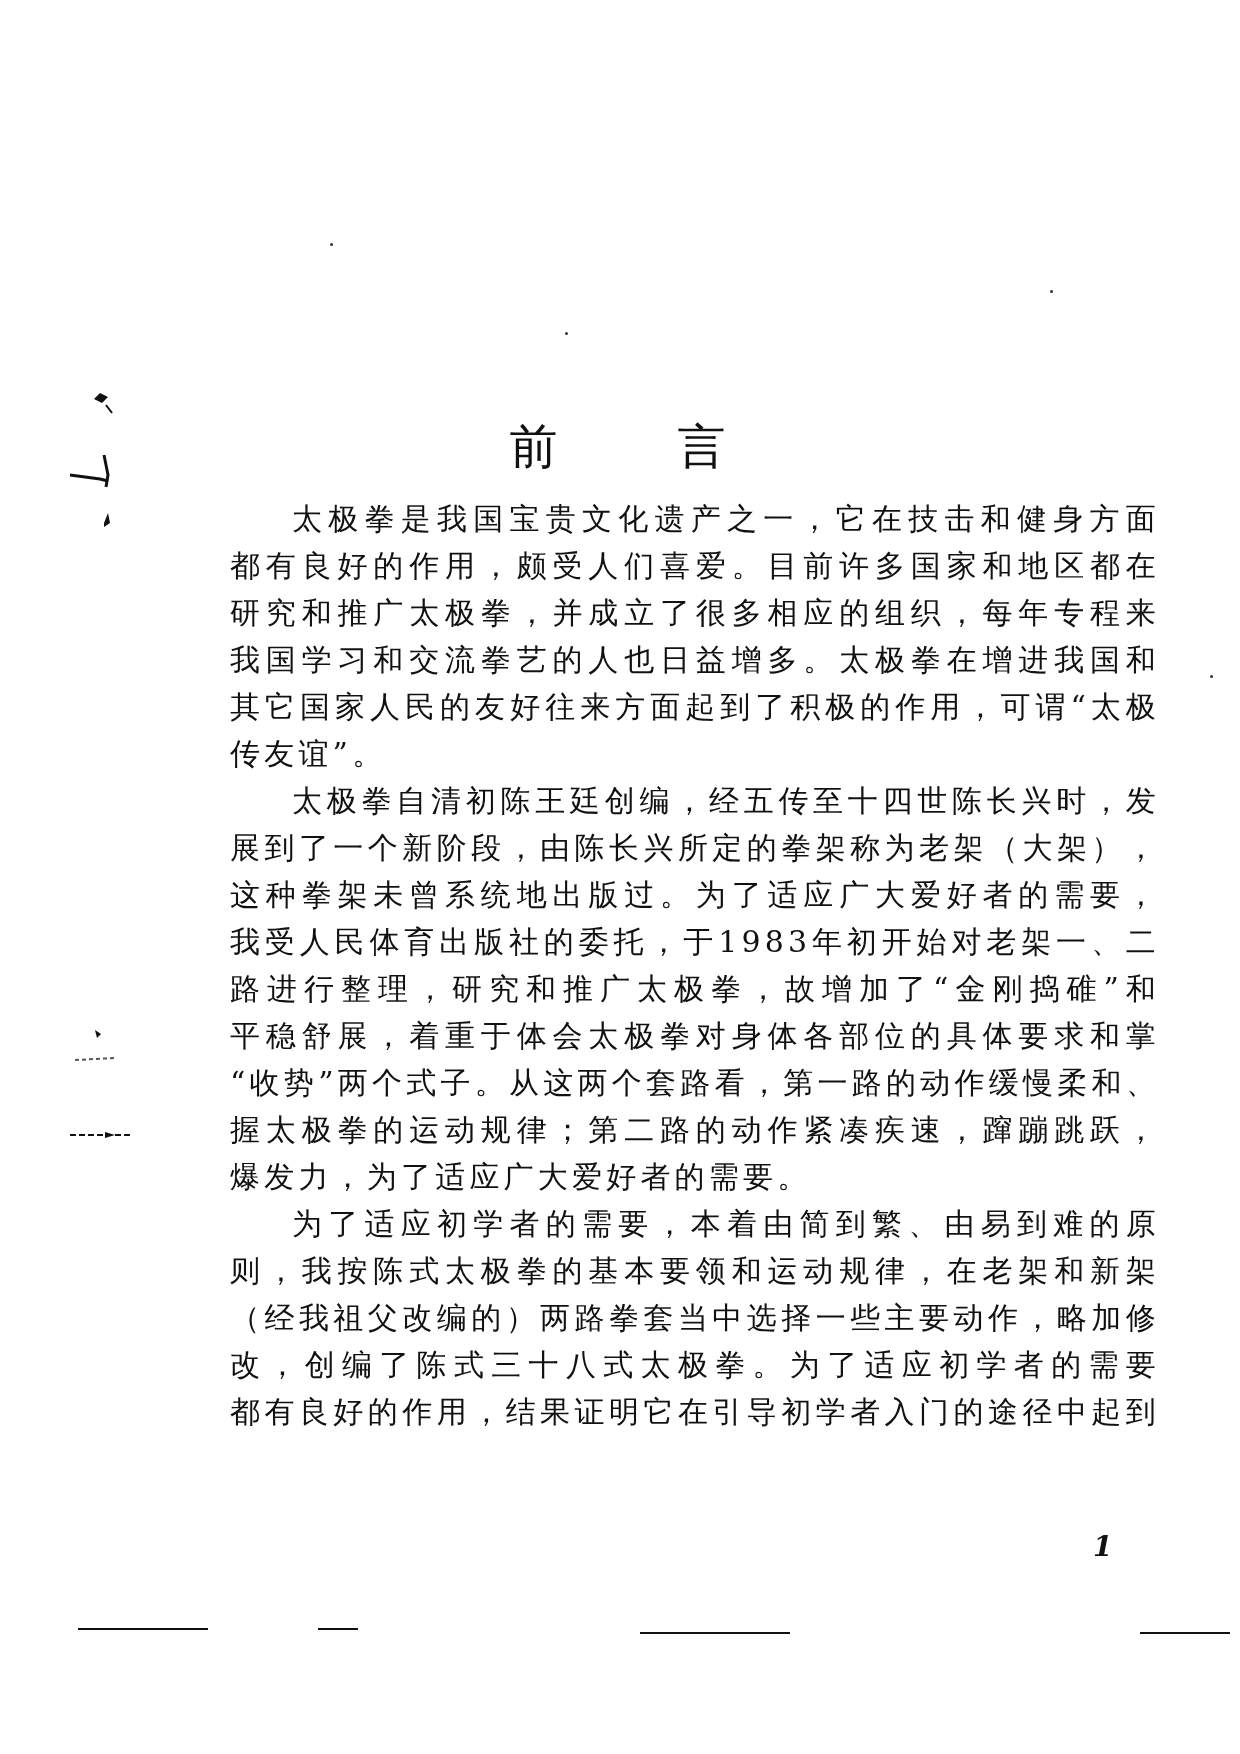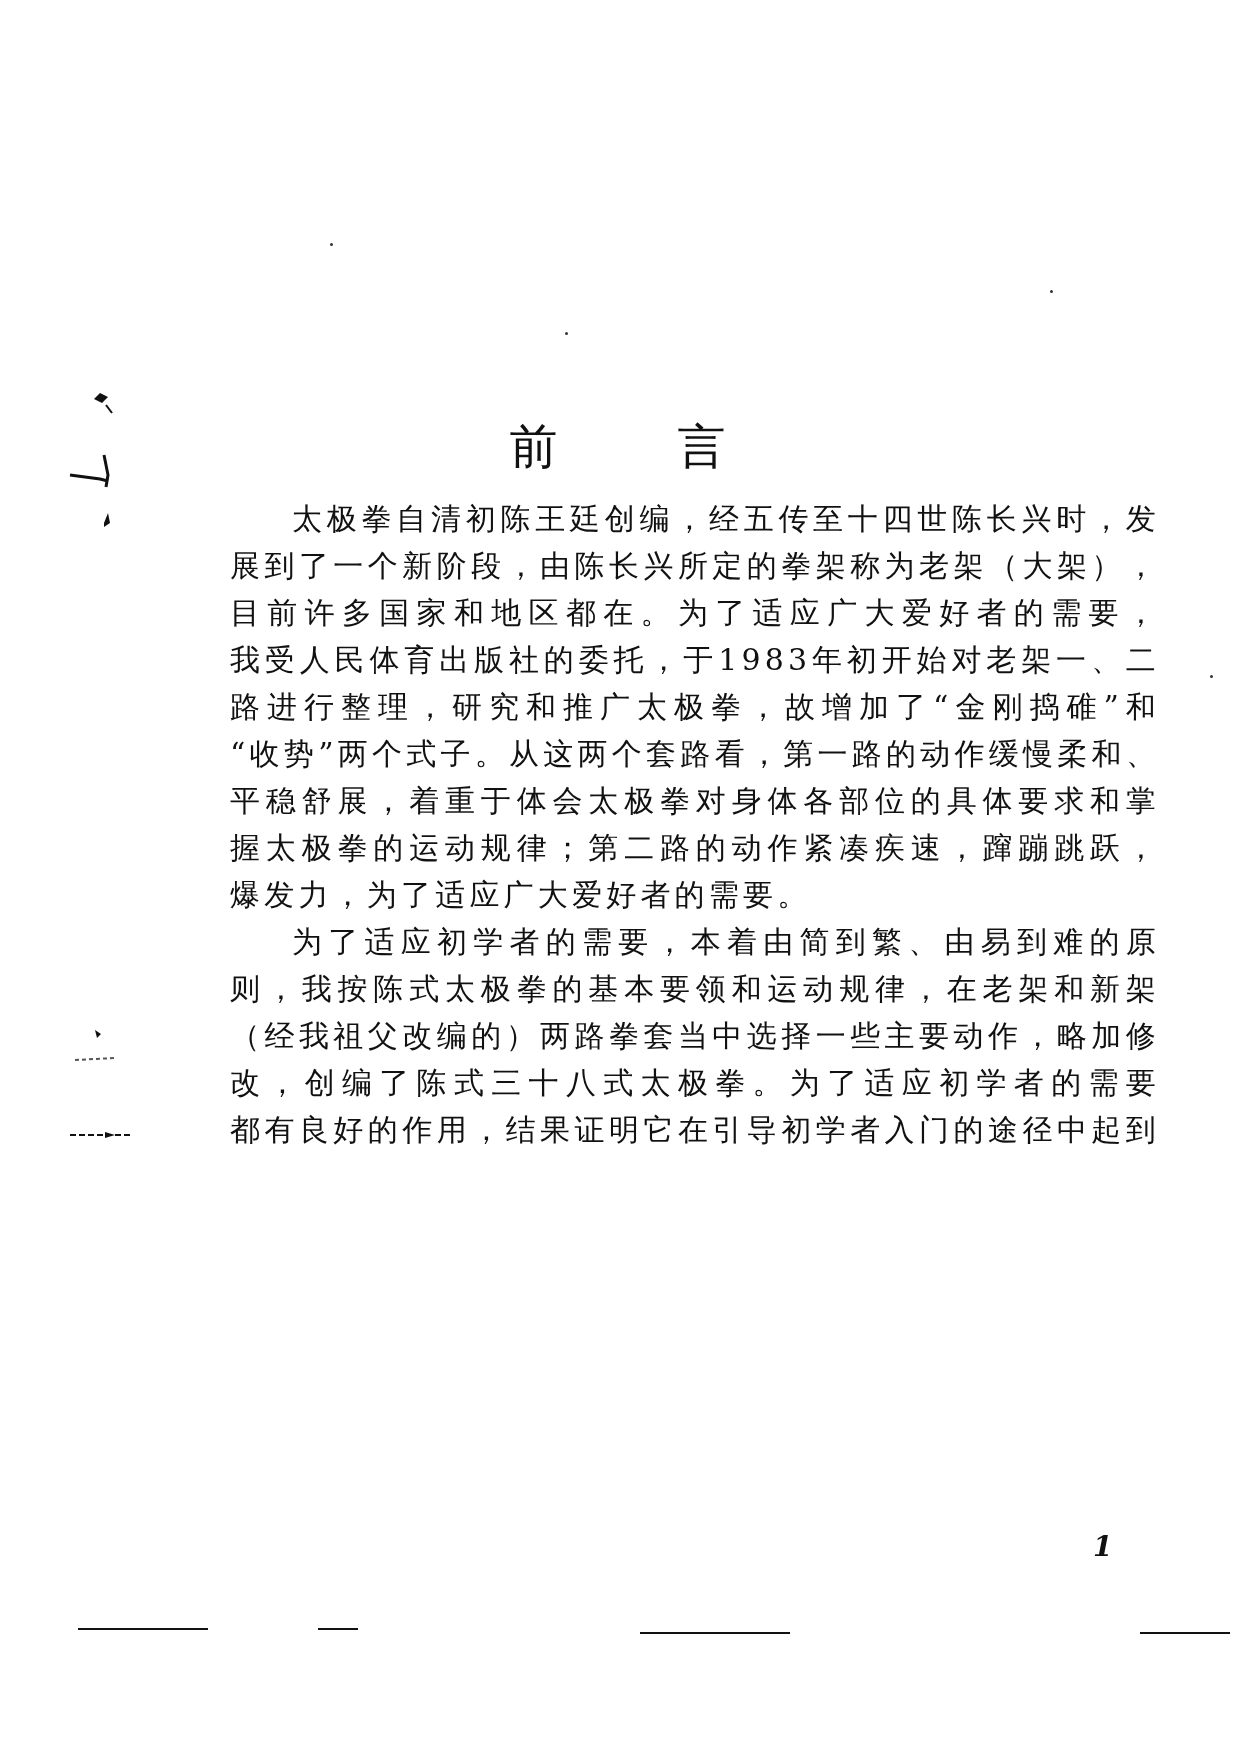--- a/index.html
+++ b/index.html
@@ -44,27 +44,35 @@
 
   <div class="dot" style="left:330px; top:243px;"></div>
   <div class="dot" style="left:1050px; top:290px;"></div>
   <div class="dot" style="left:565px; top:332px;"></div>
   <div class="dot" style="left:1210px; top:675px;"></div>
 
   <h1 class="title">前言</h1>
 
   <div class="body-text">
     <p class="para">
+      <span class="line indent">太极拳是我国宝贵文化遗产之一，它在技击和健身方面</span>
+      <span class="line">都有良好的作用，颇受人们喜爱。目前许多国家和地区都在</span>
+      <span class="line">研究和推广太极拳，并成立了很多相应的组织，每年专程来</span>
+      <span class="line">我国学习和交流拳艺的人也日益增多。太极拳在增进我国和</span>
+      <span class="line">其它国家人民的友好往来方面起到了积极的作用，可谓“太极</span>
+      <span class="line last">传友谊”。</span>
+    </p>
+    <p class="para">
       <span class="line indent">太极拳自清初陈王廷创编，经五传至十四世陈长兴时，发</span>
       <span class="line">展到了一个新阶段，由陈长兴所定的拳架称为老架（大架），</span>
-      <span class="line">目前许多国家和地区都在。为了适应广大爱好者的需要，</span>
+      <span class="line">这种拳架未曾系统地出版过。为了适应广大爱好者的需要，</span>
       <span class="line">我受人民体育出版社的委托，于1983年初开始对老架一、二</span>
       <span class="line">路进行整理，研究和推广太极拳，故增加了“金刚捣碓”和</span>
+      <span class="line">平稳舒展，着重于体会太极拳对身体各部位的具体要求和掌</span>
       <span class="line">“收势”两个式子。从这两个套路看，第一路的动作缓慢柔和、</span>
-      <span class="line">平稳舒展，着重于体会太极拳对身体各部位的具体要求和掌</span>
       <span class="line">握太极拳的运动规律；第二路的动作紧凑疾速，蹿蹦跳跃，</span>
       <span class="line last">爆发力，为了适应广大爱好者的需要。</span>
     </p>
     <p class="para">
       <span class="line indent">为了适应初学者的需要，本着由简到繁、由易到难的原</span>
       <span class="line">则，我按陈式太极拳的基本要领和运动规律，在老架和新架</span>
       <span class="line">（经我祖父改编的）两路拳套当中选择一些主要动作，略加修</span>
       <span class="line">改，创编了陈式三十八式太极拳。为了适应初学者的需要</span>
       <span class="line">都有良好的作用，结果证明它在引导初学者入门的途径中起到</span>
     </p>

